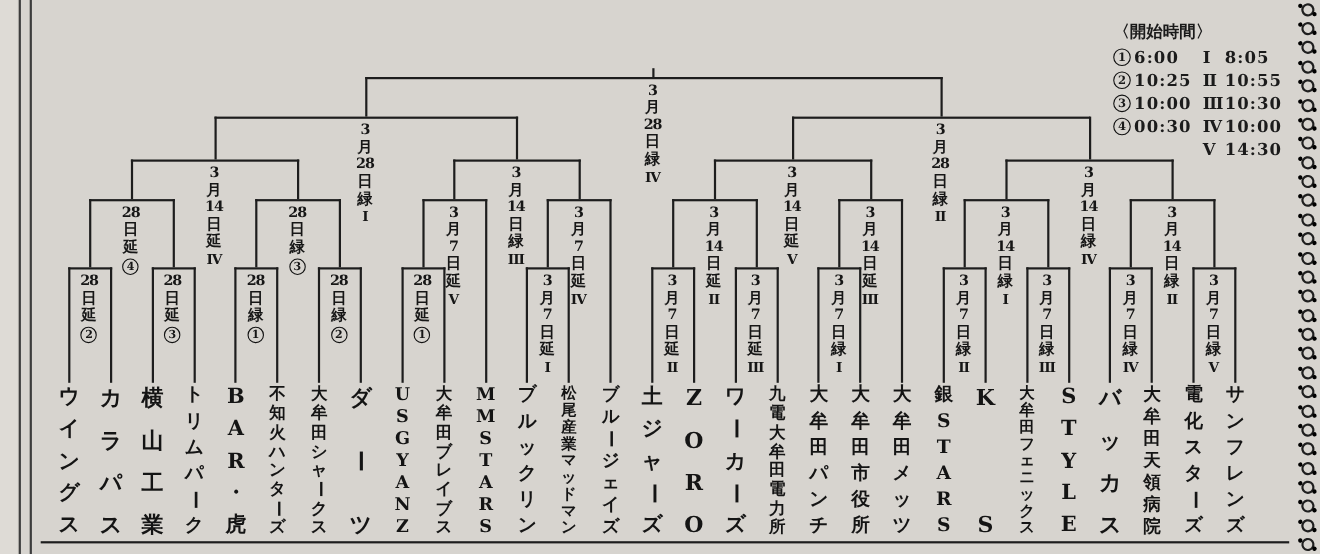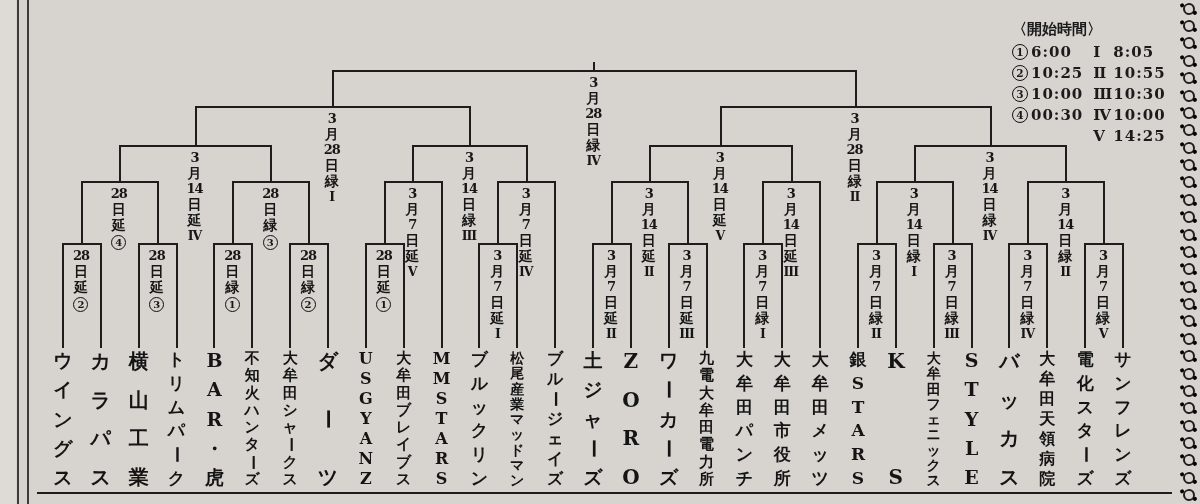--- a/index.html
+++ b/index.html
@@ -121,21 +121,21 @@
         <div class="st-row">
           <span class="rnum">III</span>
           <span class="stime">10:30</span>
         </div>
         <div class="st-row">
           <span class="rnum">IV</span>
           <span class="stime">10:00</span>
         </div>
         <div class="st-row">
           <span class="rnum">V</span>
-          <span class="stime">14:25</span>
+          <span class="stime">14:30</span>
         </div>
       </div>
     </div>
   </div>
 
   <div id="bracket">
       <div class="bl" style="left: 62px; top: 243px; width: 39.8571px; height: 2px;"></div>
       <div class="bl" style="left: 62px; top: 243px; width: 2px; height: 105px;"></div>
       <div class="bl" style="left: 99.8571px; top: 243px; width: 2px; height: 105px;"></div>
       <div class="mlabel" style="left: 68.9286px; top: 248px; width: 24px;">

